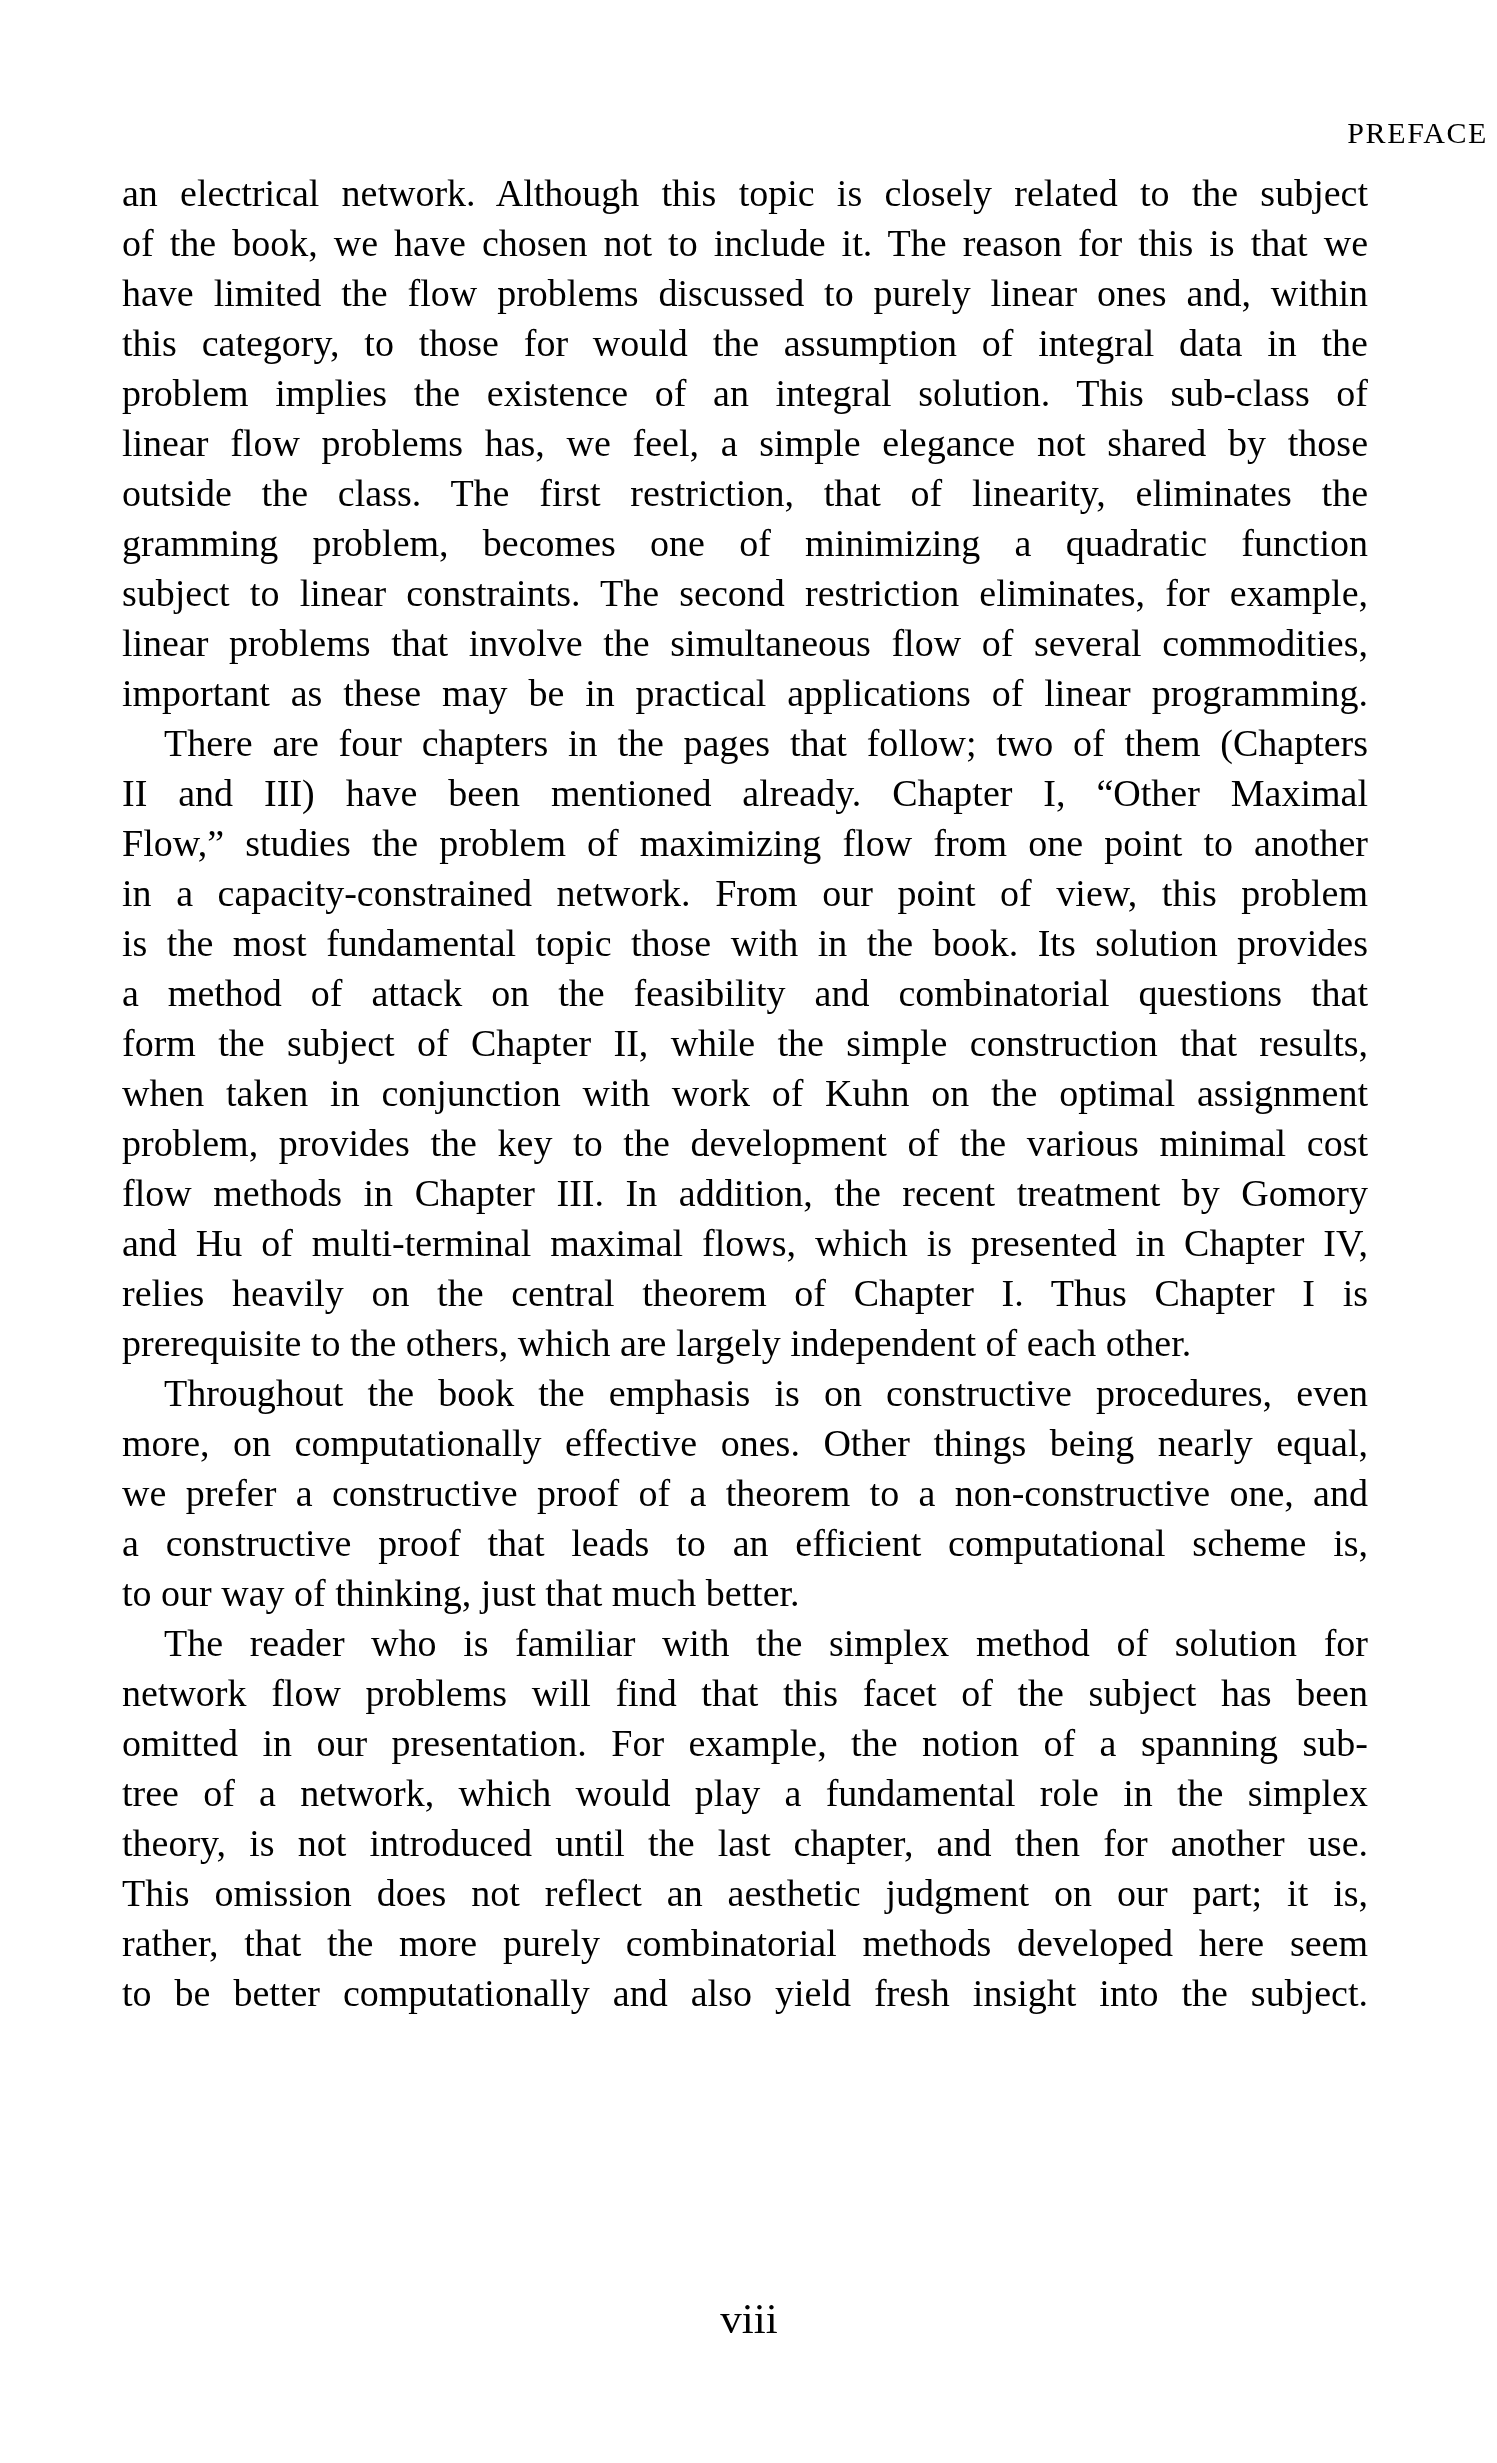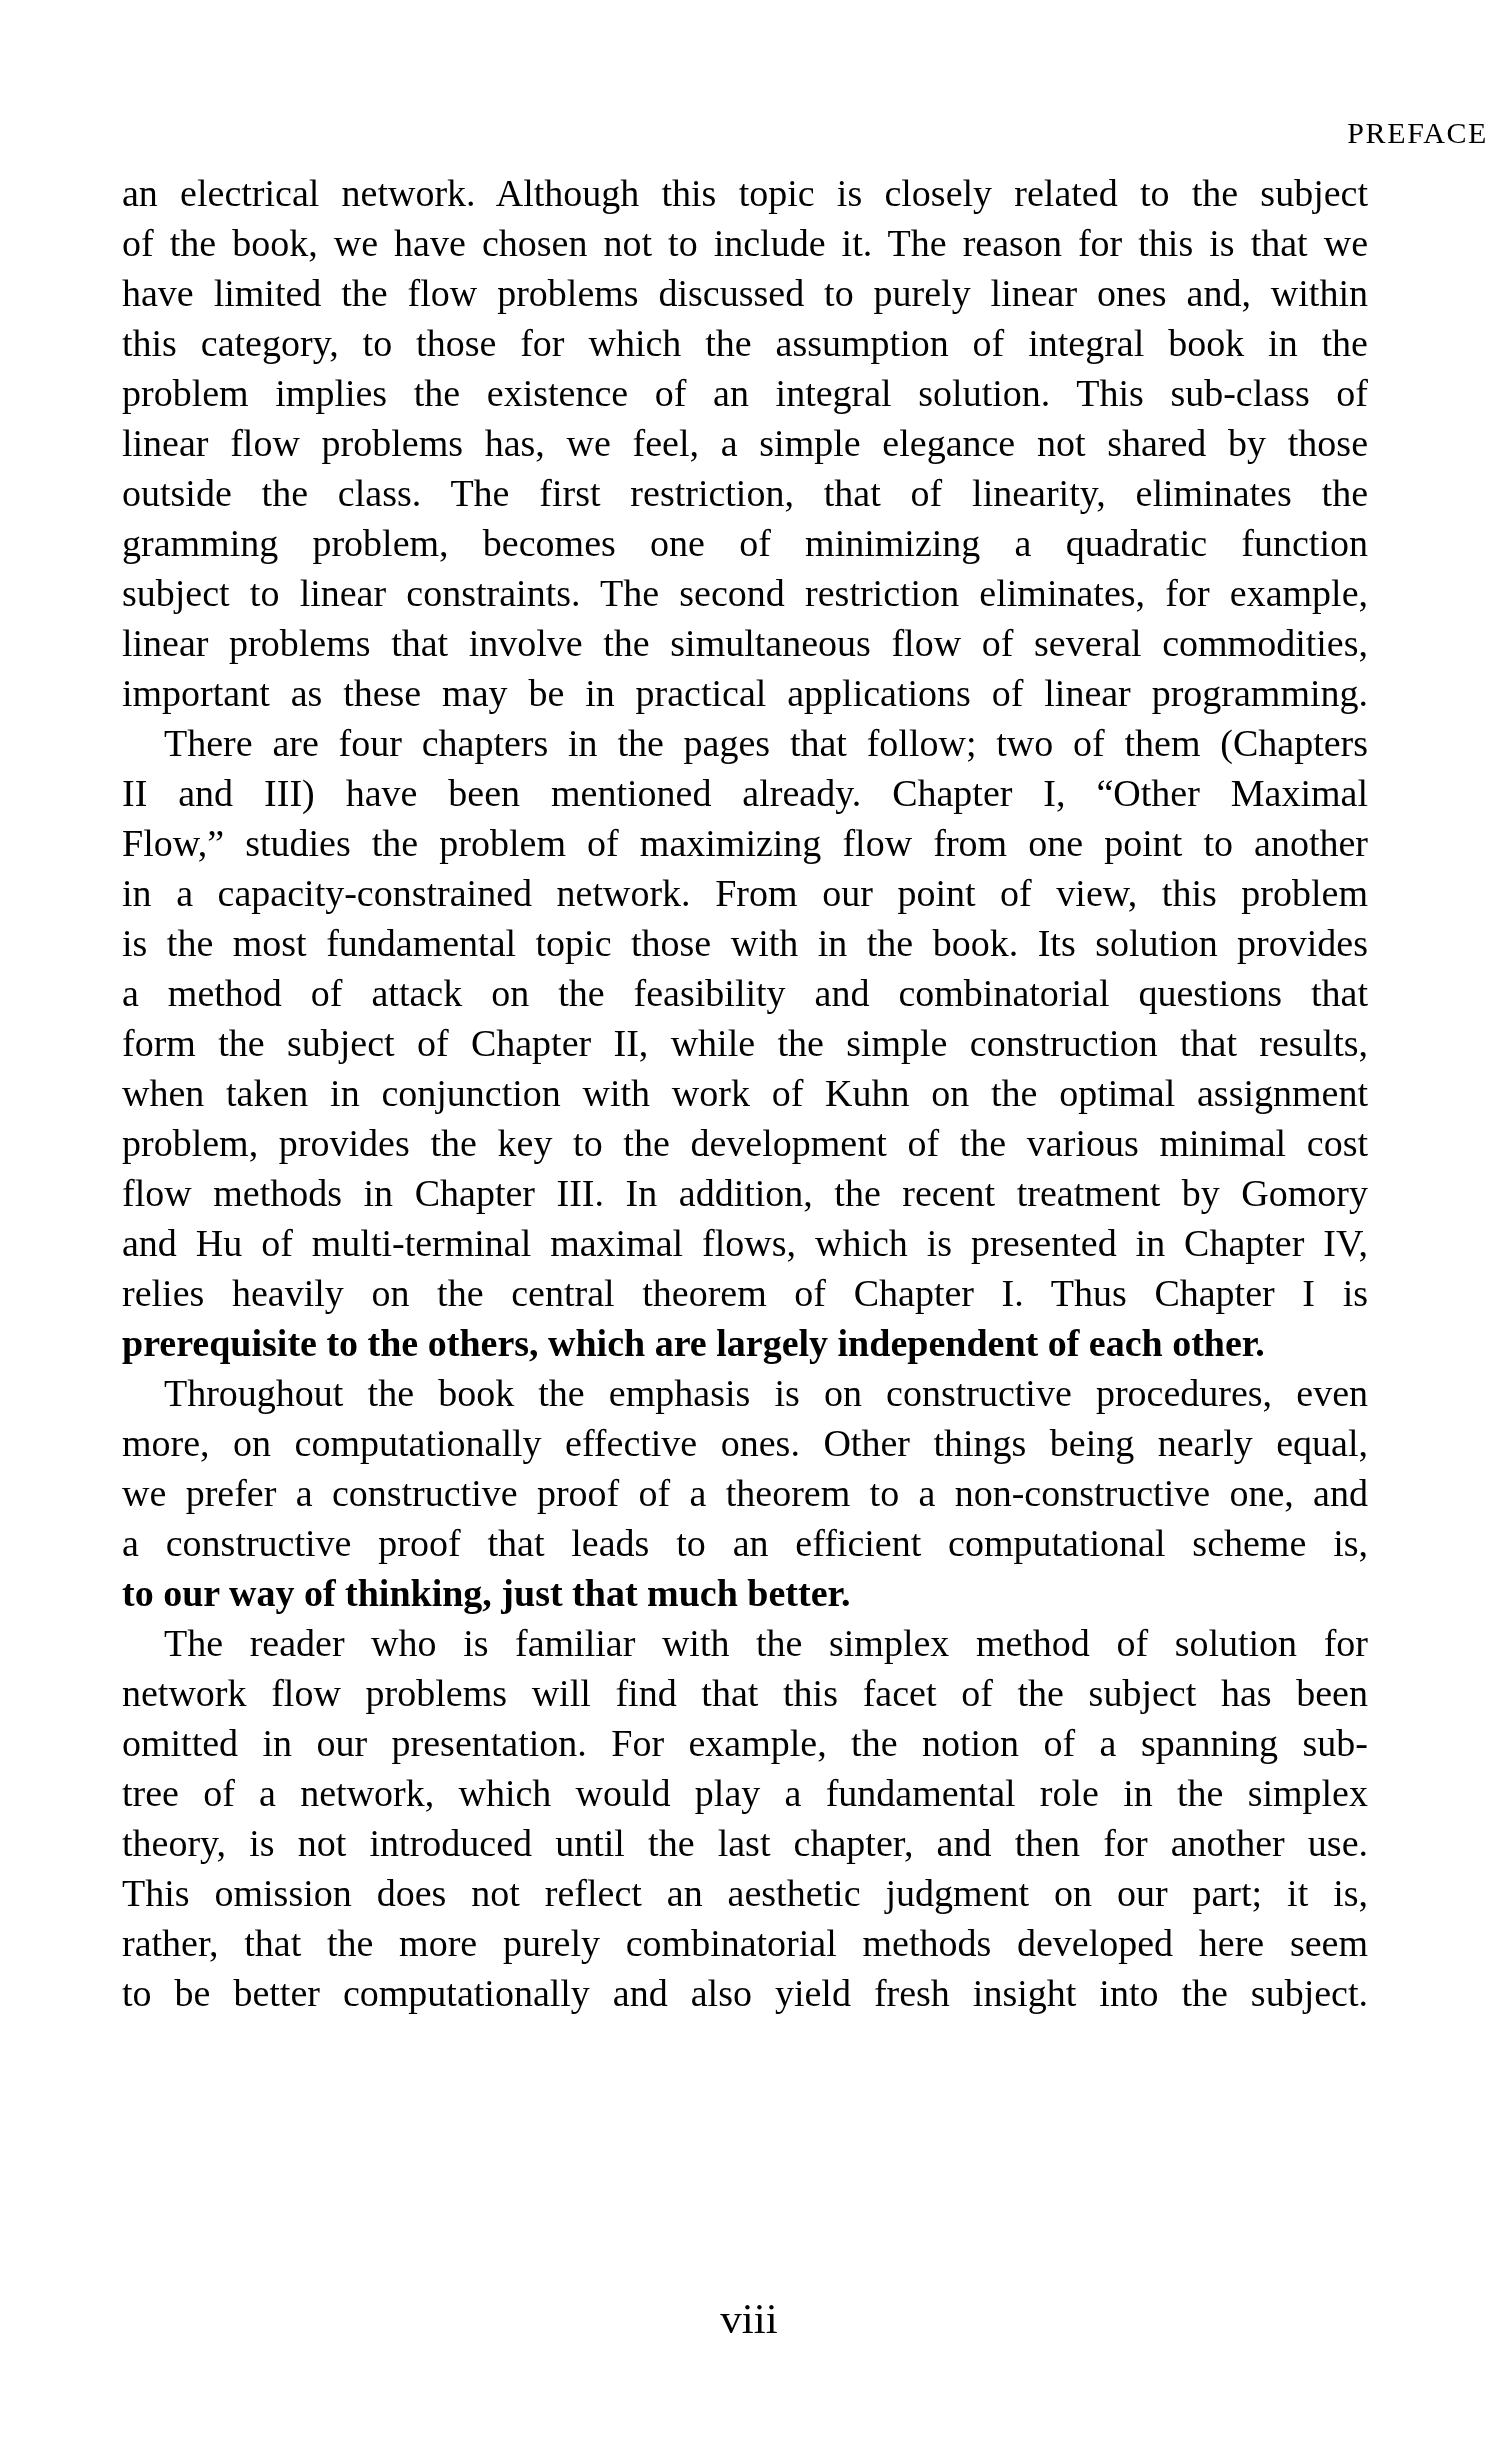--- a/index.html
+++ b/index.html
@@ -37,21 +37,20 @@
     display: block;
     height: 50px;
     white-space: nowrap;
     text-align: justify;
     text-align-last: justify;
     overflow: visible;
   }
   .line.last {
     text-align: left;
     text-align-last: left;
-    font-weight: bold;
   }
   .line.indent {
     padding-left: 42px;
   }
   .page-number {
     position: absolute;
     left: 0;
     width: 1498px;
     top: 2294px;
     text-align: center;
@@ -64,21 +63,21 @@
 <body>
 
 <div class="running-head">PREFACE</div>
 
 <div class="body-text">
 
   <div class="paragraph">
     <span class="line">an electrical network. Although this topic is closely related to the subject</span>
     <span class="line">of the book, we have chosen not to include it. The reason for this is that we</span>
     <span class="line">have limited the flow problems discussed to purely linear ones and, within</span>
-    <span class="line">this category, to those for which the assumption of integral book in the</span>
+    <span class="line">this category, to those for would the assumption of integral data in the</span>
     <span class="line">problem implies the existence of an integral solution. This sub-class of</span>
     <span class="line">linear flow problems has, we feel, a simple elegance not shared by those</span>
     <span class="line">outside the class. The first restriction, that of linearity, eliminates the</span>
     <span class="line">gramming problem, becomes one of minimizing a quadratic function</span>
     <span class="line">subject to linear constraints. The second restriction eliminates, for example,</span>
     <span class="line">linear problems that involve the simultaneous flow of several commodities,</span>
     <span class="line">important as these may be in practical applications of linear programming.</span>
   </div>
 
   <div class="paragraph">

